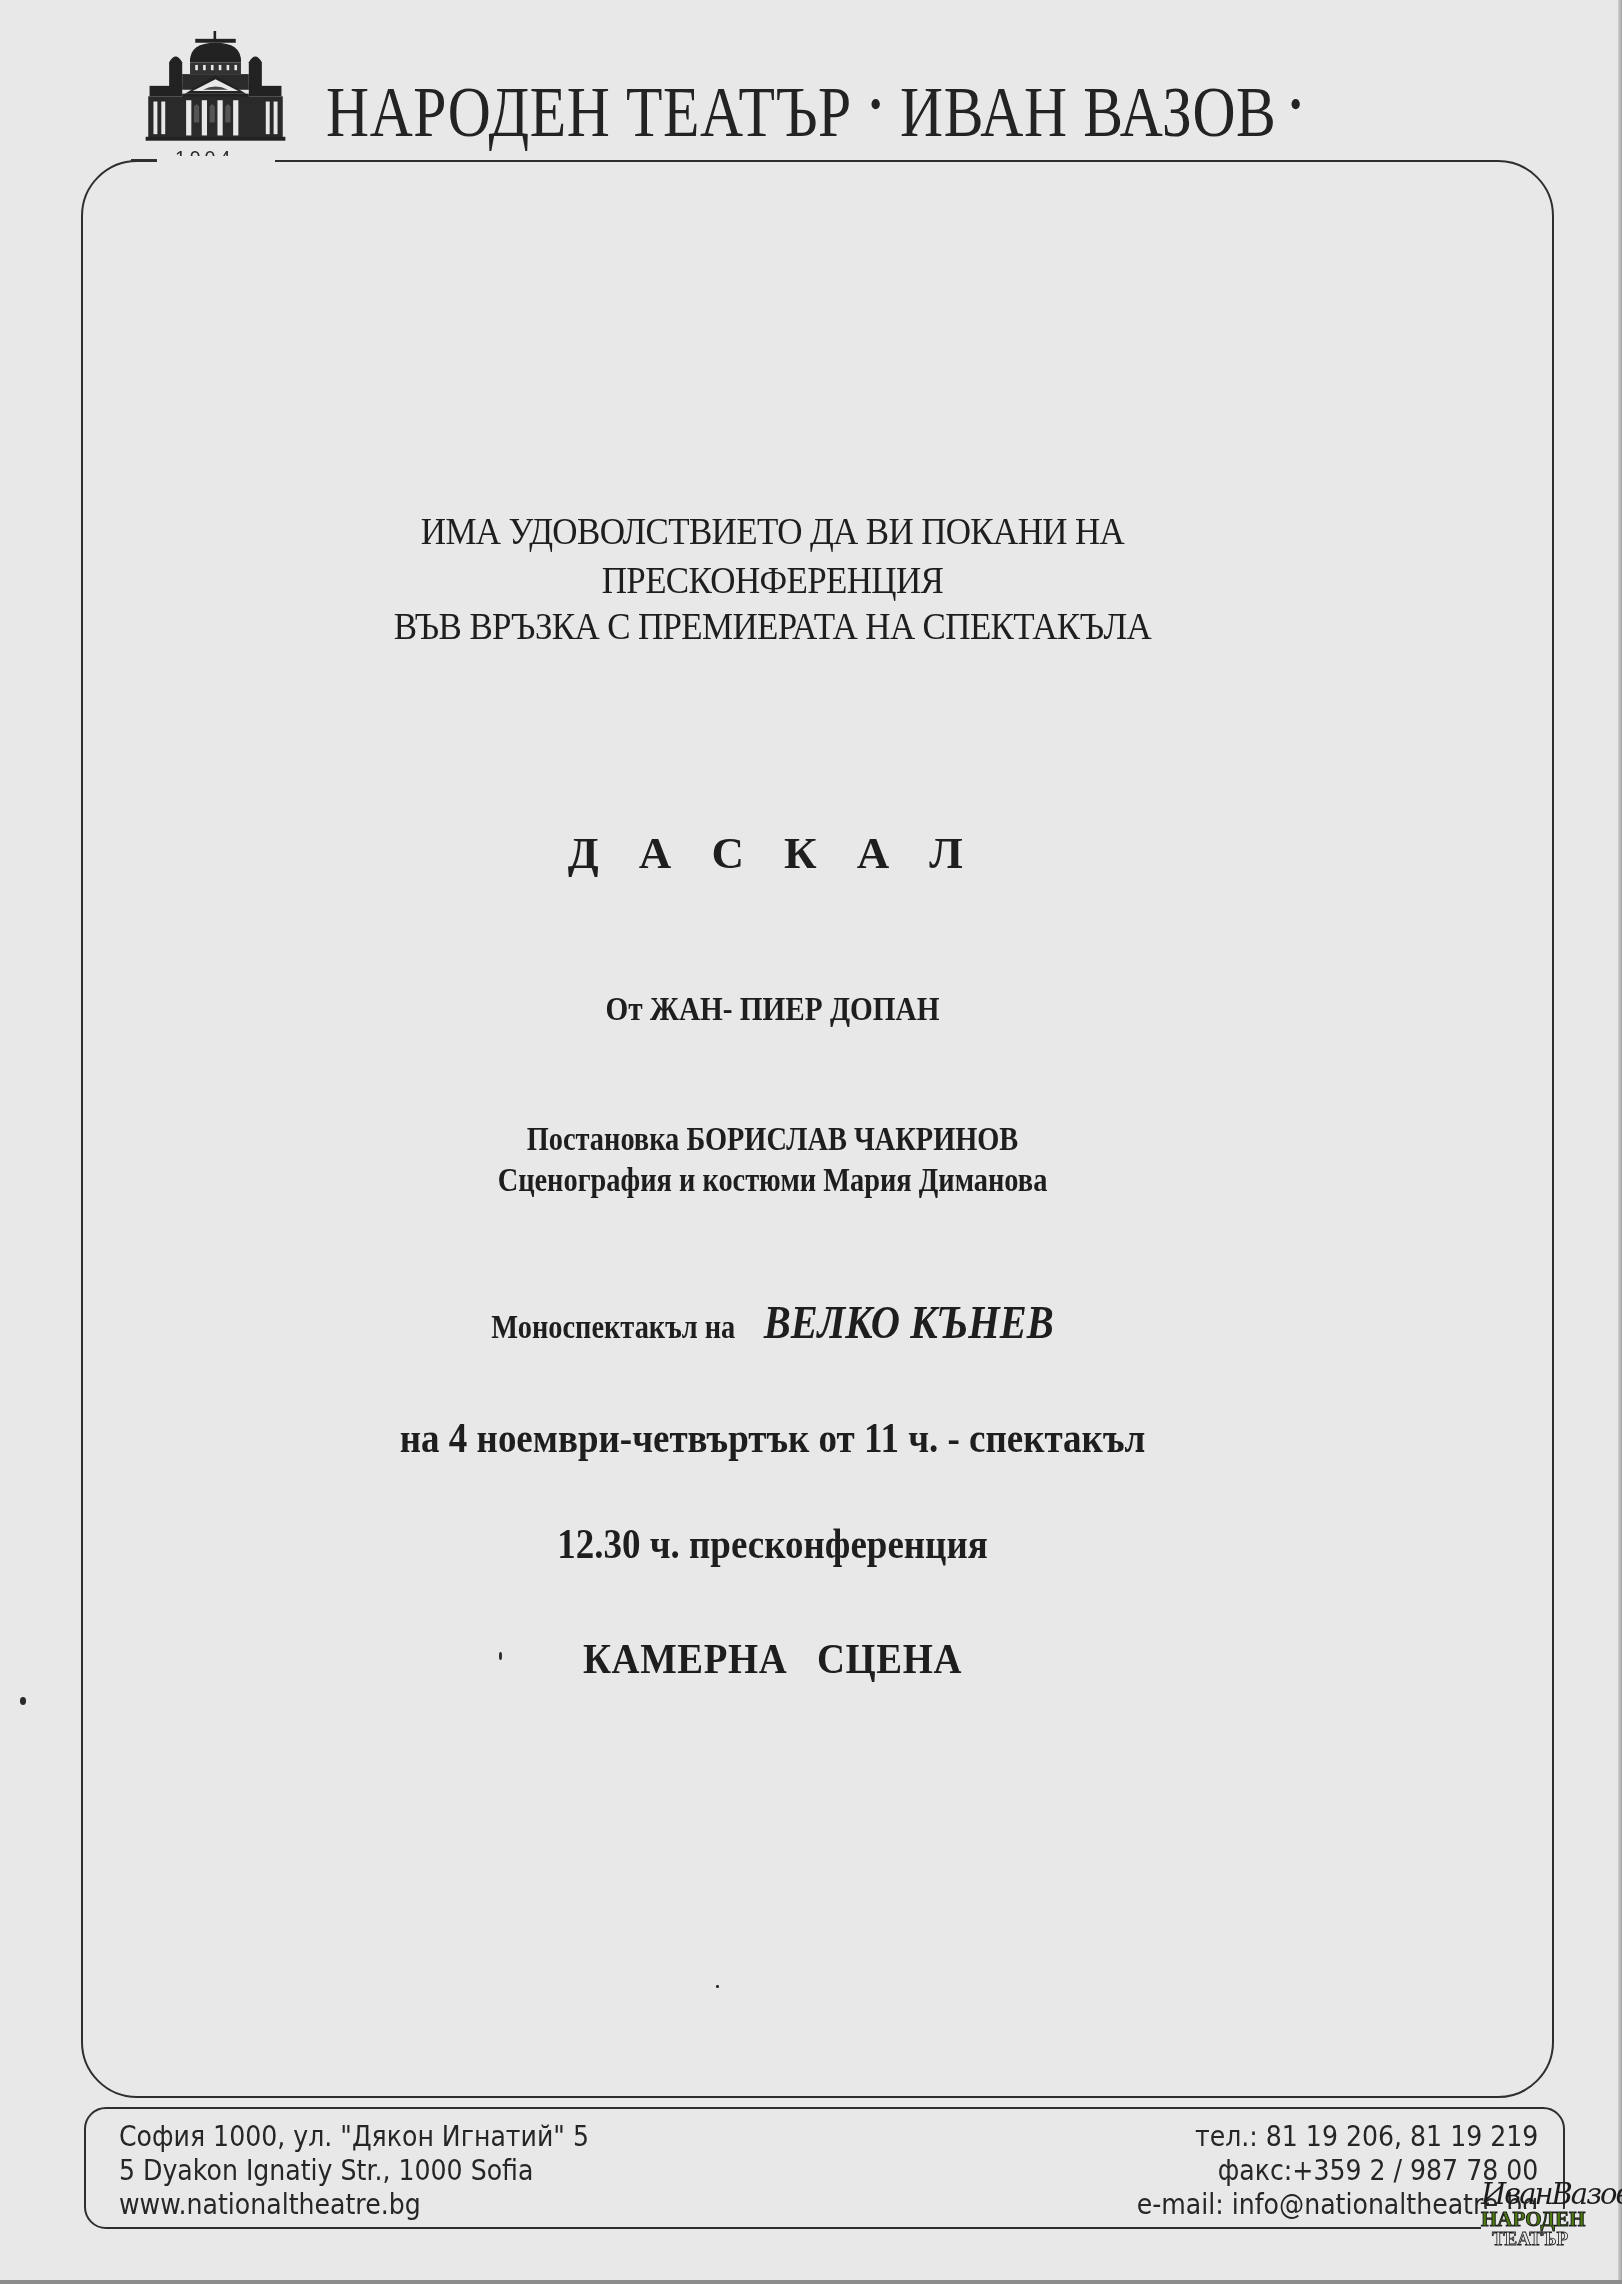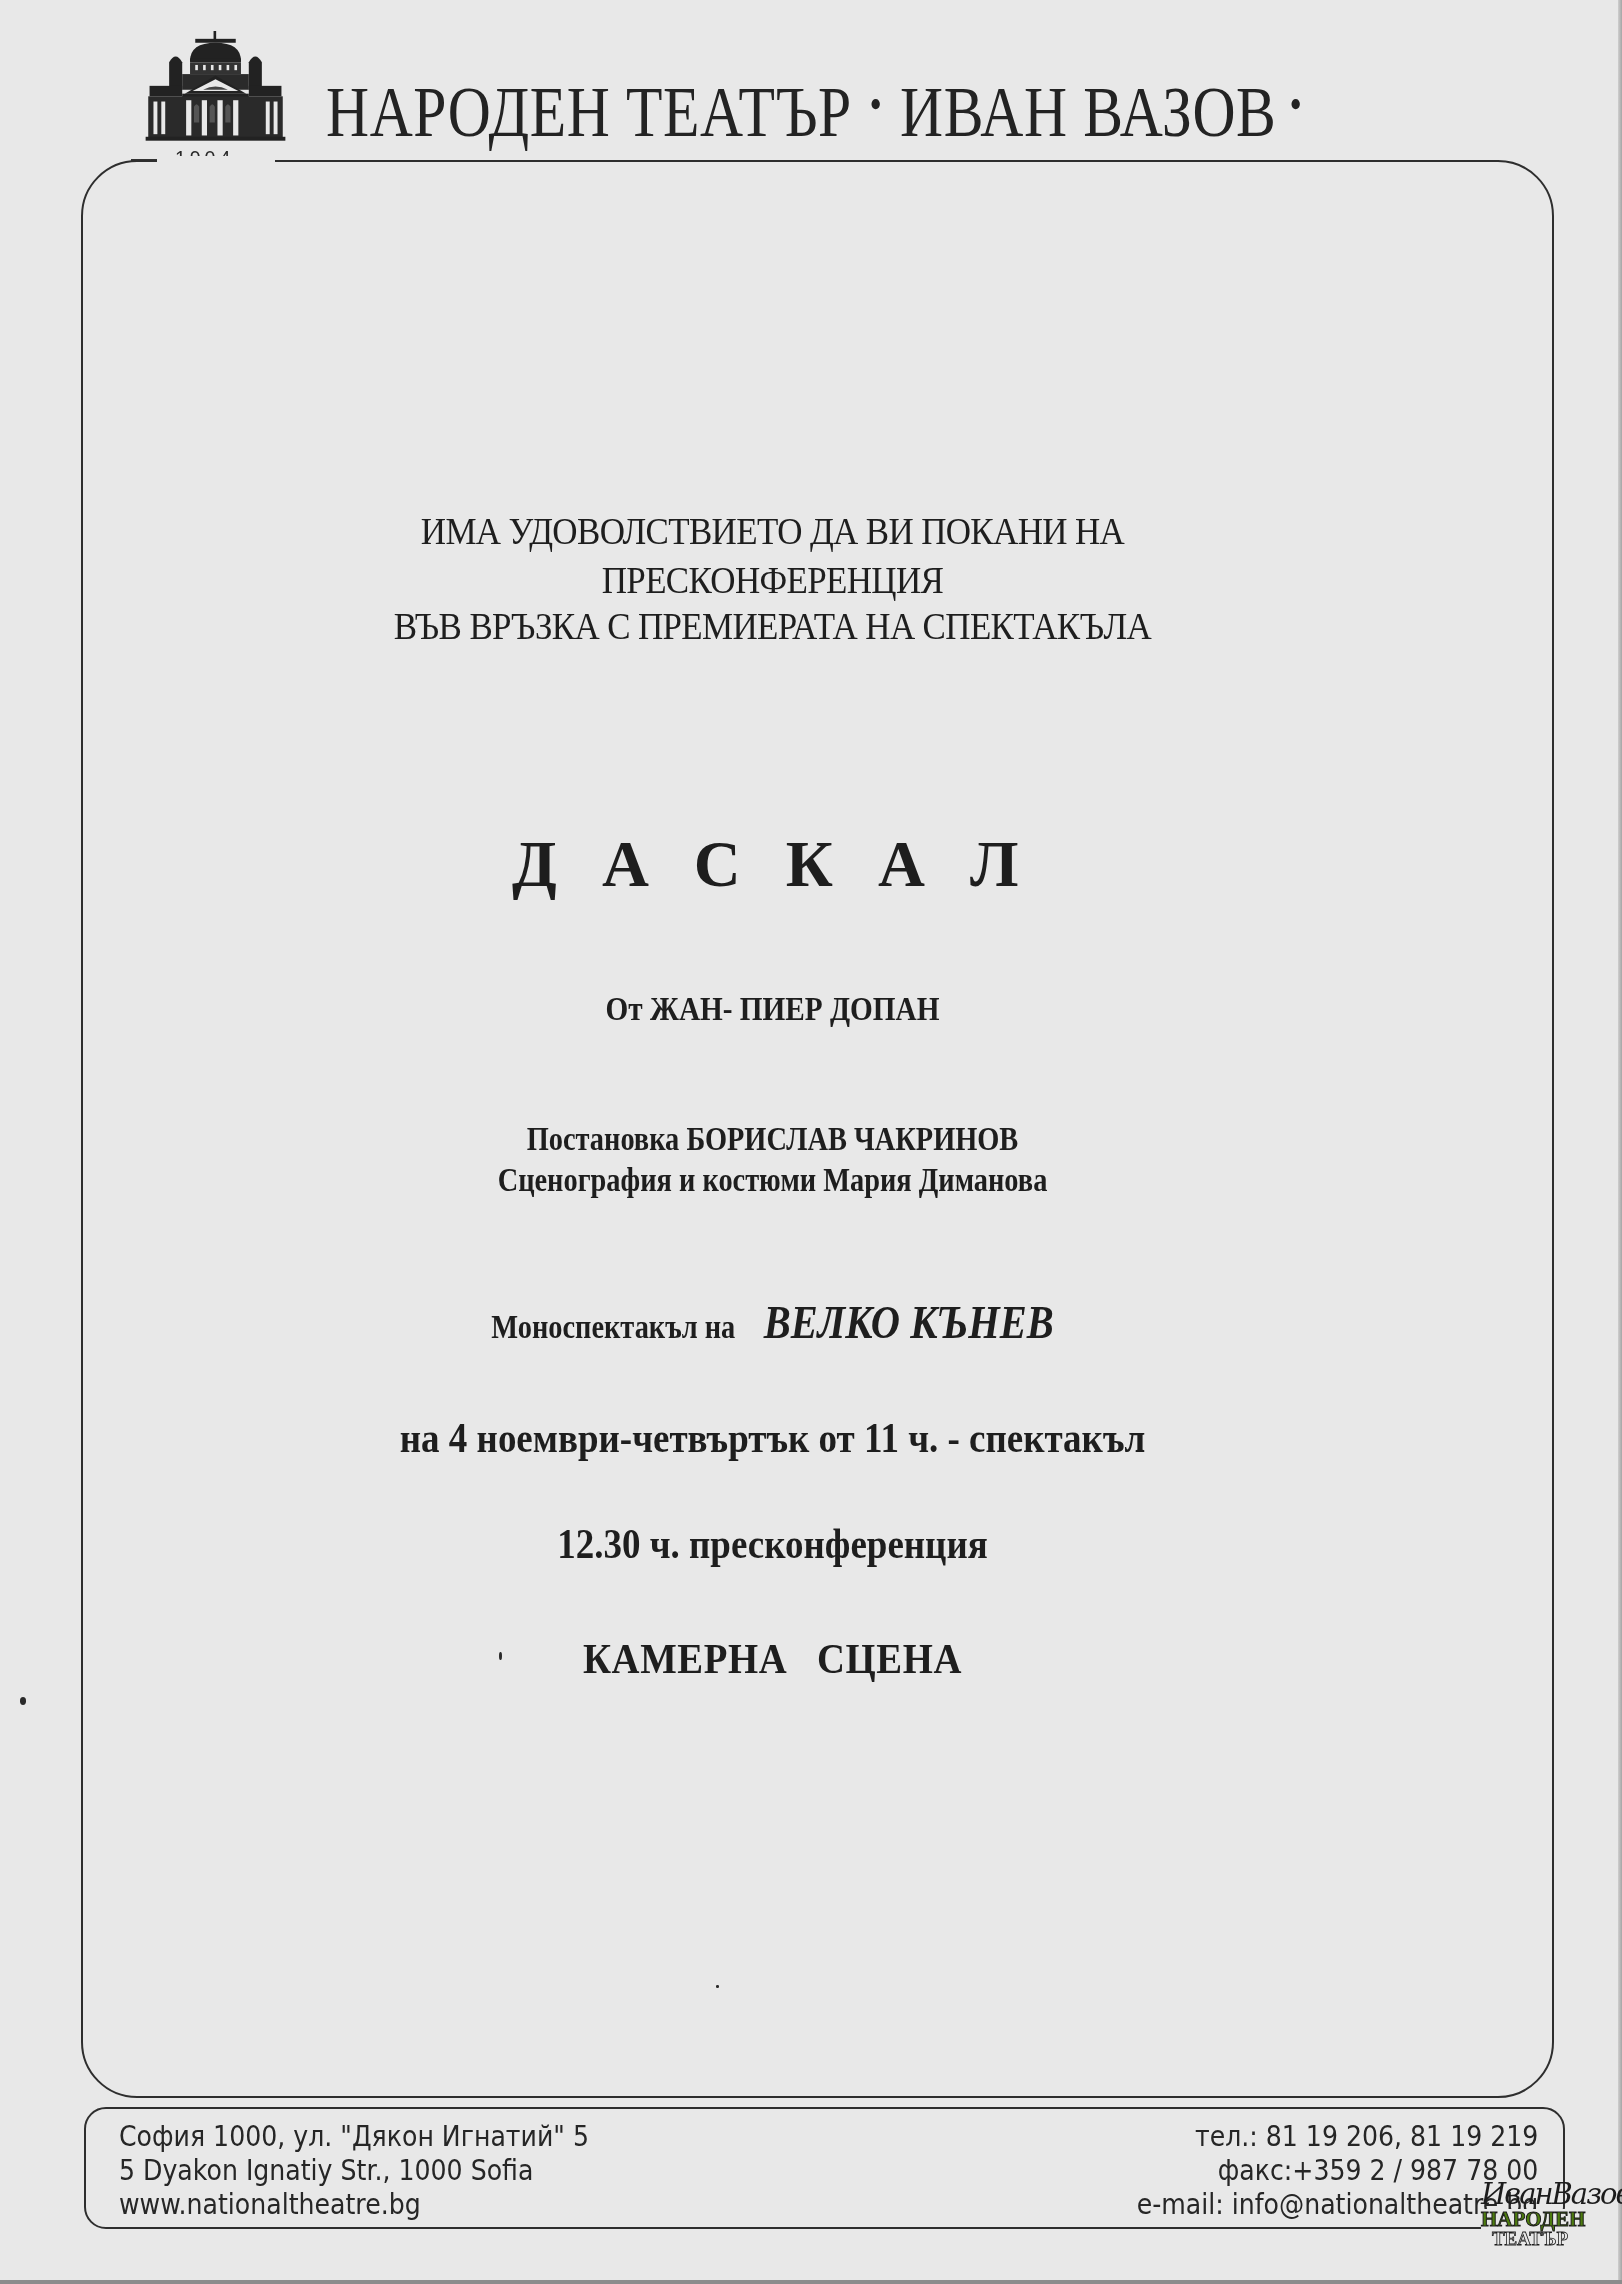--- a/index.html
+++ b/index.html
@@ -107,21 +107,21 @@
   }
   .intro {
     font-size: 38px;
     line-height: 44px;
     letter-spacing: -0.7px;
     transform: scaleX(0.92);
     transform-origin: center top;
   }
   .title {
     font-weight: bold;
-    font-size: 65px;
+    font-size: 45px;
     letter-spacing: 14.4px;
   }
   .byline {
     font-weight: bold;
     font-size: 34px;
     transform: scaleX(0.86);
     transform-origin: center top;
   }
   .credits {
     font-weight: bold;

